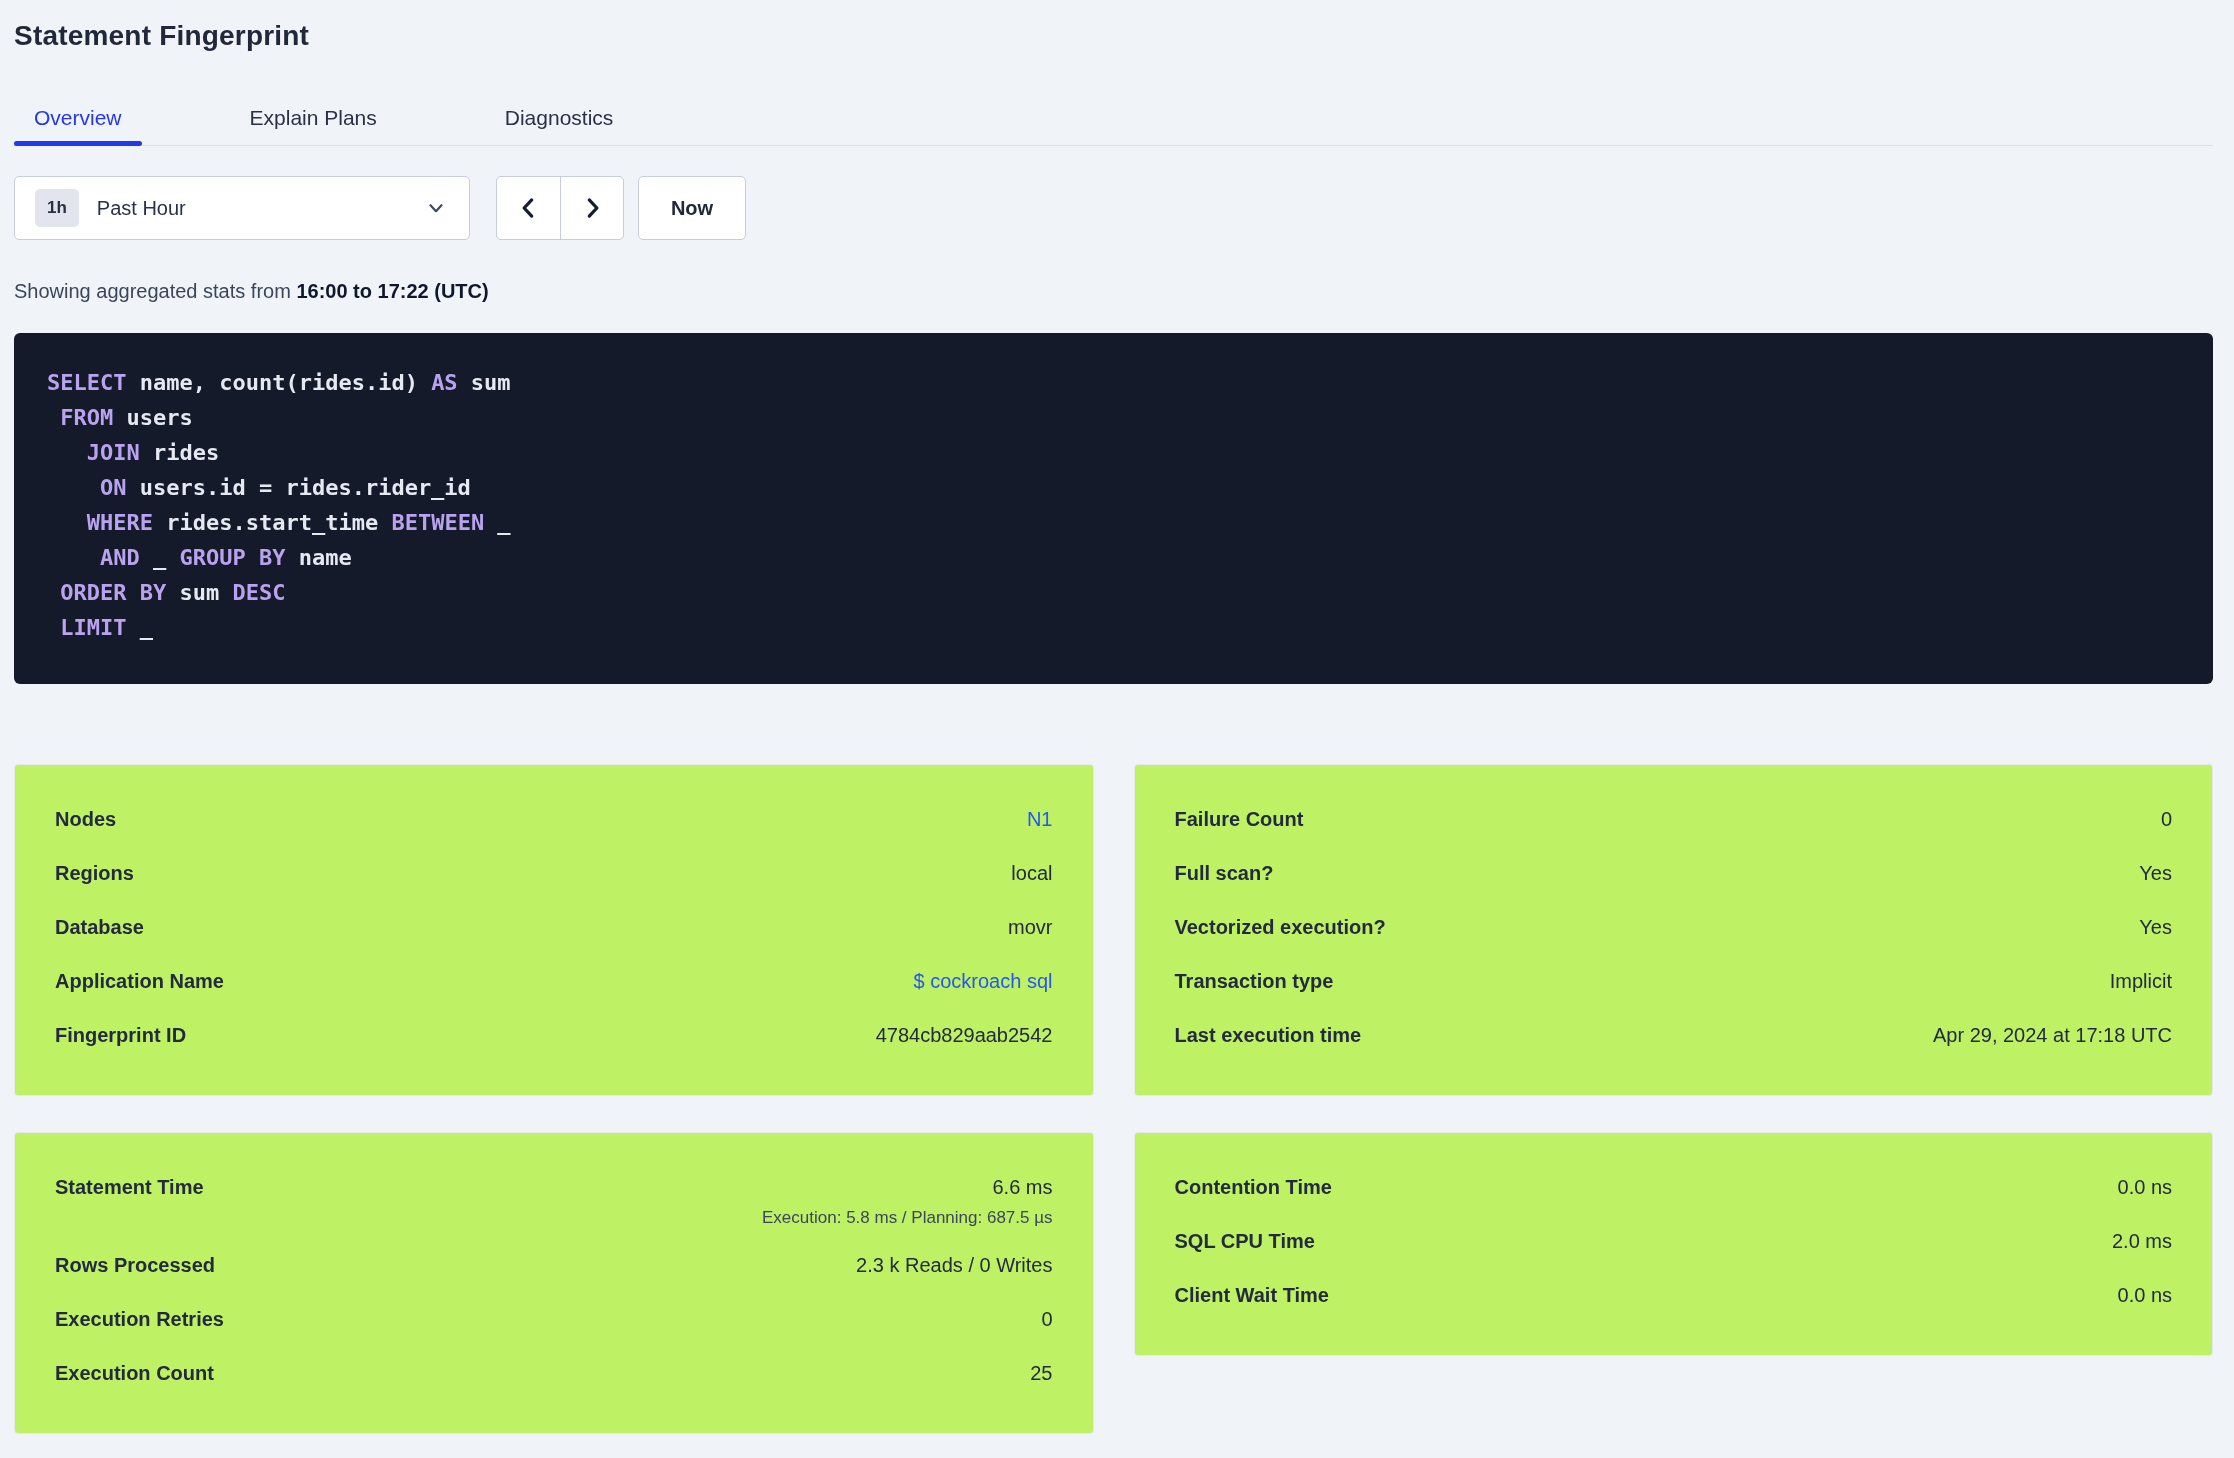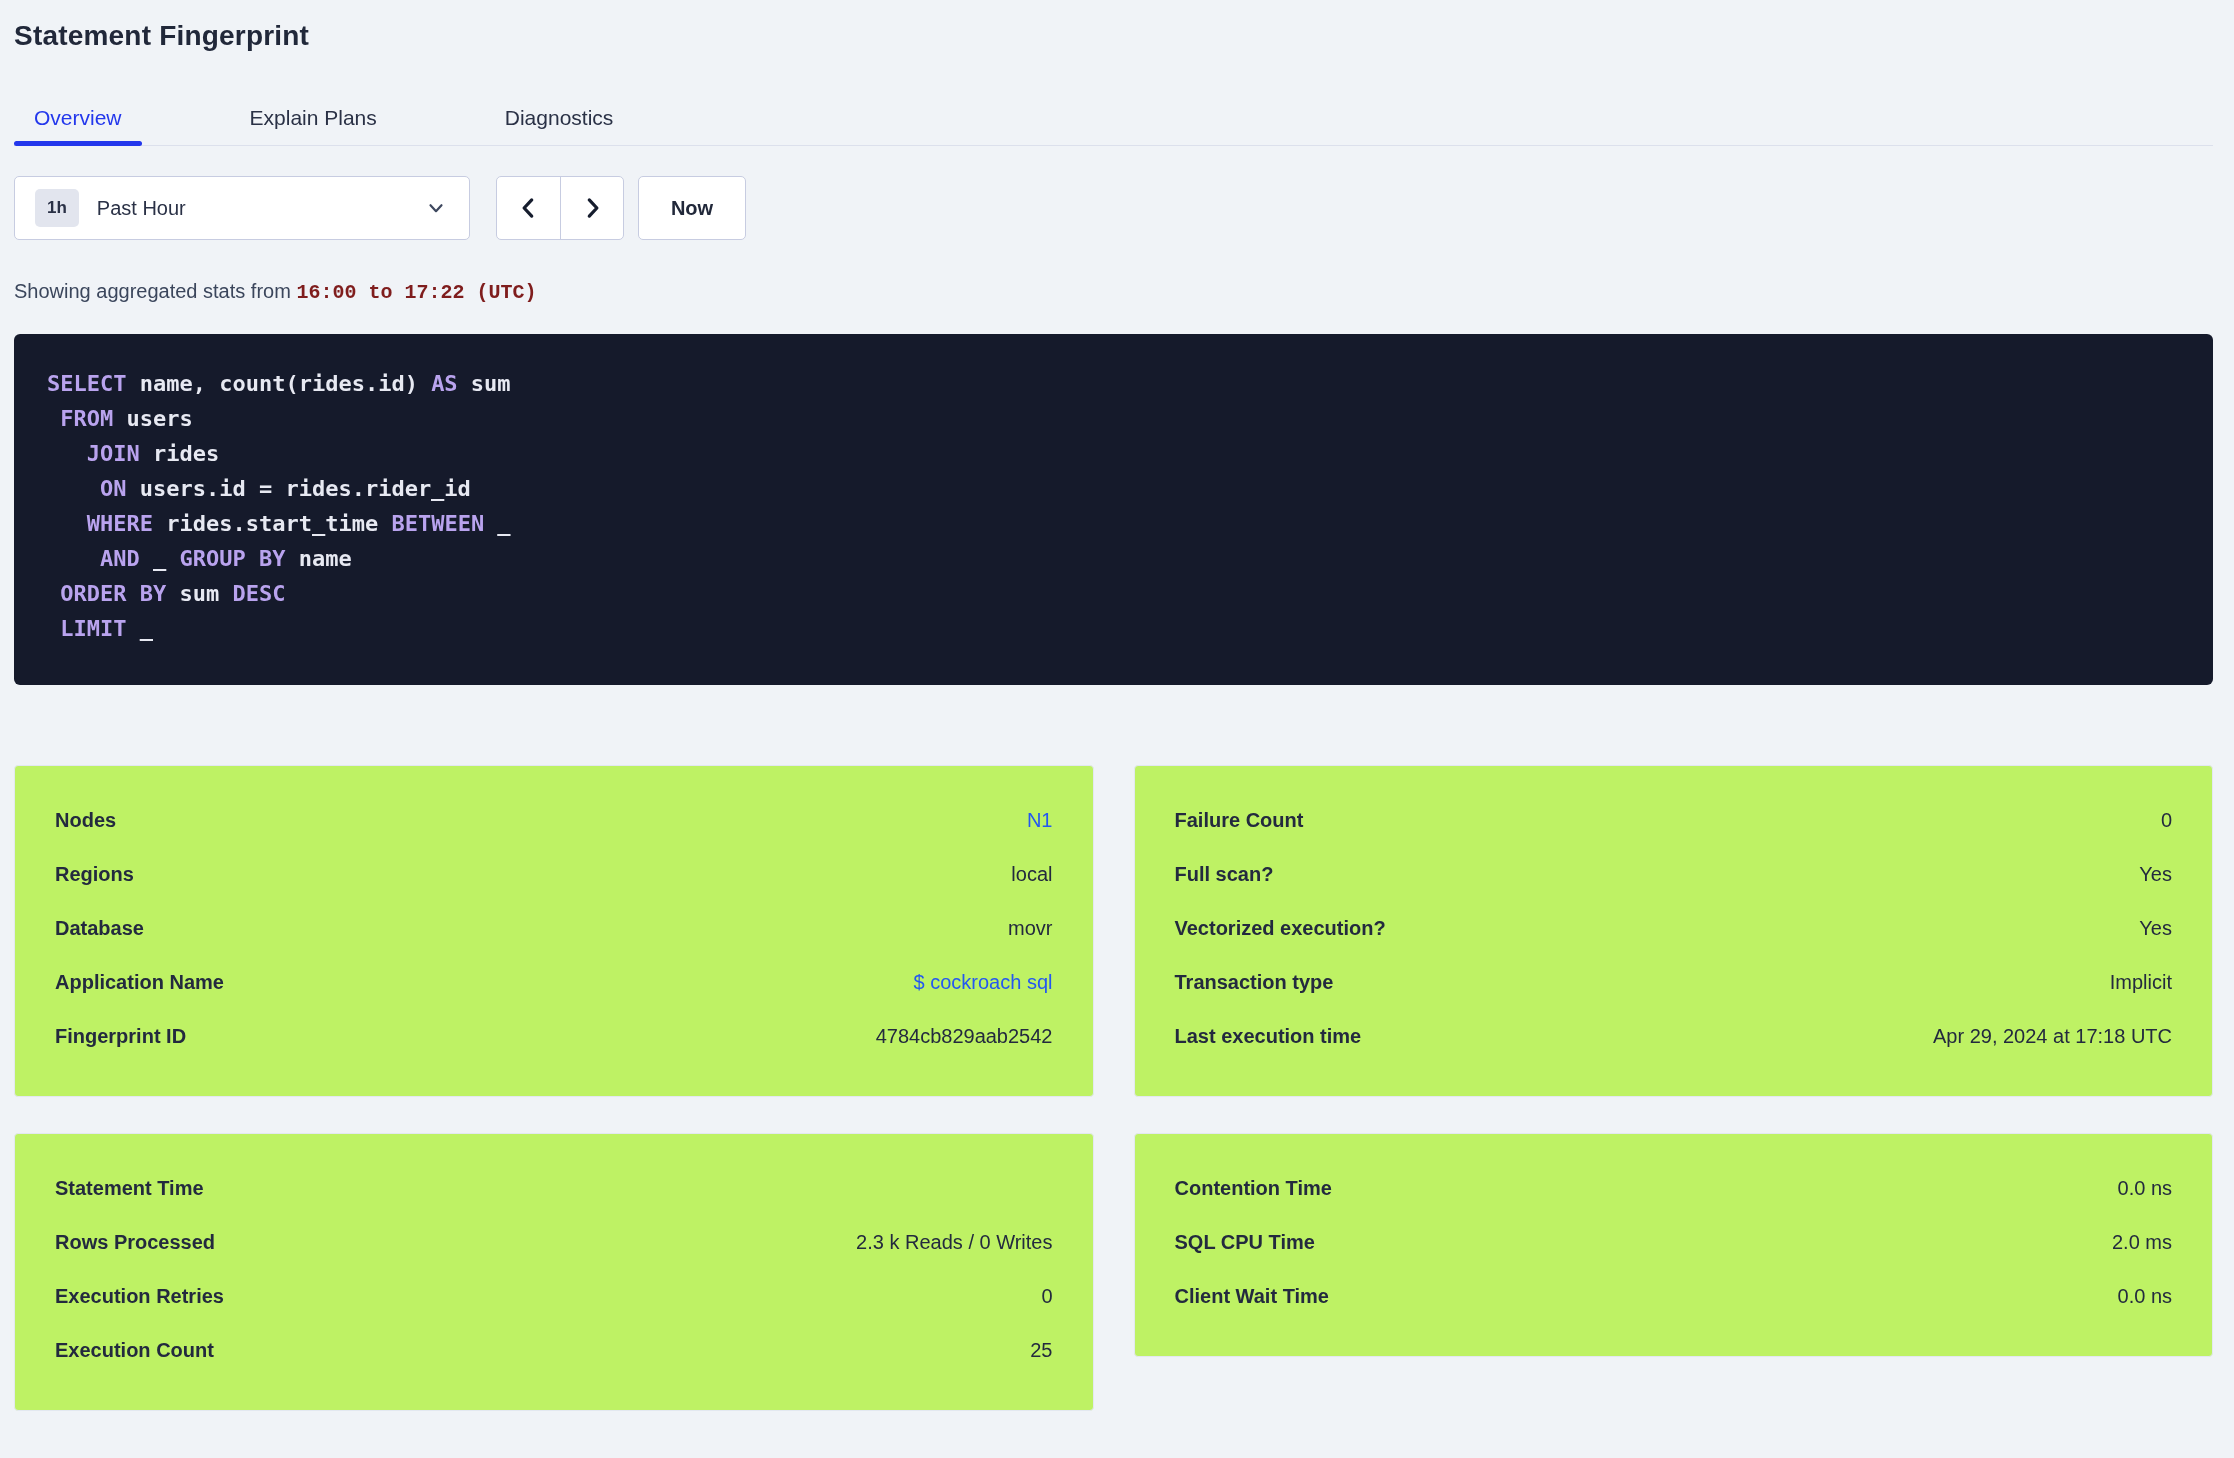--- a/index.html
+++ b/index.html
@@ -101,21 +101,21 @@
     color: #21283A;
     cursor: pointer;
   }
 
   
   .stats-line {
     margin-top: 40px;
     font-size: 20px;
     color: #3B465C;
   }
-  .stats-line b { color: #7f1d1d; font-family: Liberation Mono, monospace; }
+  .stats-line b { color: #0f172a; }
 
   
   .sql-box {
     margin-top: 30px;
     background: #151A2B;
     border-radius: 6px;
     padding: 32px 33px 30px 33px;
     height: 351px;
   }
   .sql-code {
@@ -279,20 +279,24 @@
         <div class="crow">
           <span class="clabel">Last execution time</span>
           <span class="cval-wrap">
             <span class="cval">Apr 29, 2024 at 17:18 UTC</span>
           </span>
         </div>
       </div>
     <div class="card">
         <div class="crow">
           <span class="clabel">Statement Time</span>
+          <span class="cval-wrap">
+            <span class="cval">6.6 ms</span>
+            <span class="csub">Execution: 5.8 ms / Planning: 687.5 µs</span>
+          </span>
         </div>
         <div class="crow">
           <span class="clabel">Rows Processed</span>
           <span class="cval-wrap">
             <span class="cval">2.3 k Reads / 0 Writes</span>
           </span>
         </div>
         <div class="crow">
           <span class="clabel">Execution Retries</span>
           <span class="cval-wrap">

